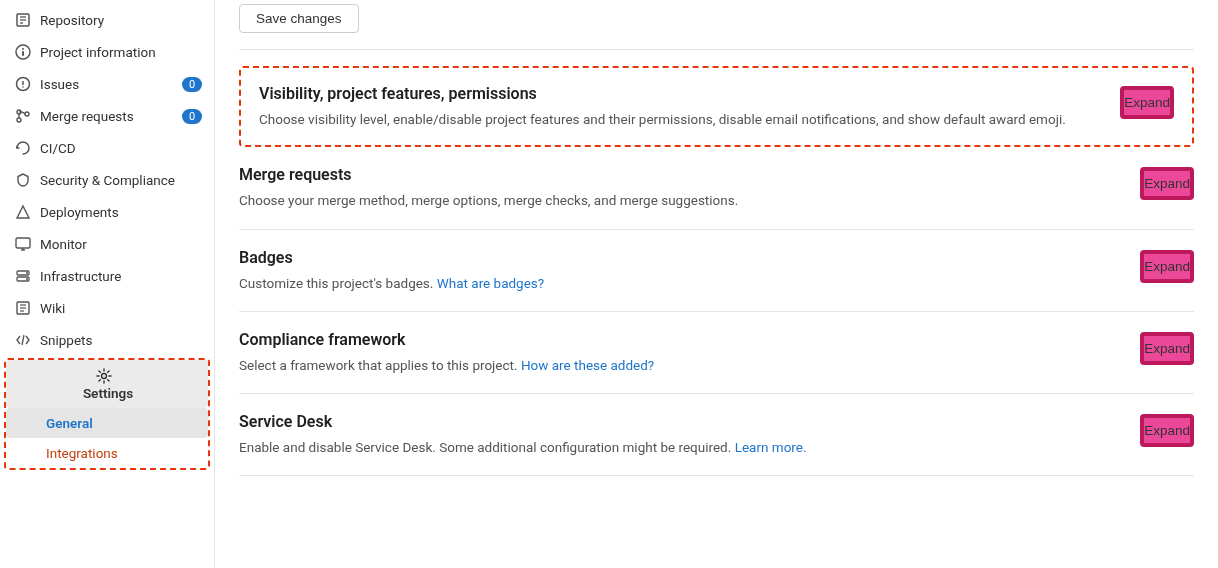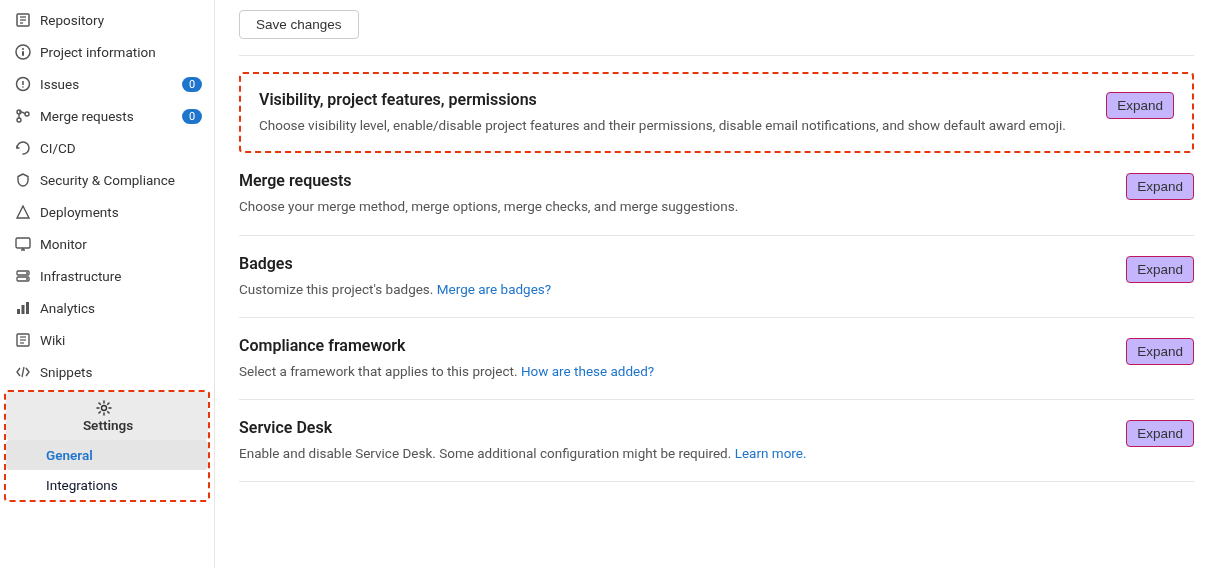--- a/index.html
+++ b/index.html
@@ -43,35 +43,35 @@
       padding: 1px 6px;
       min-width: 20px;
       text-align: center;
     }
 
     .sidebar-sub-item {
       display: flex;
       align-items: center;
       padding: 7px 12px 7px 40px;
       cursor: pointer;
-      color: #0f172a;
+      color: #c2410c;
       font-size: 13.5px;
     }
     .sidebar-sub-item.active { background: #dce8f8; font-weight: 600; color: #1f75cb; }
 
     
     .main {
       flex: 1;
       overflow-y: auto;
       padding: 0 24px 24px 24px;
       background: #fff;
     }
 
     .top-bar {
-      padding: 10px 0 16px 0;
+      padding: 4px 0 16px 0;
       border-bottom: 1px solid #e5e5e5;
       margin-bottom: 9px;
     }
 
     .save-btn {
       padding: 6px 16px;
       border: 1px solid #ccc;
       background: #fff;
       border-radius: 4px;
       cursor: pointer;
@@ -100,23 +100,23 @@
       font-size: 13.5px;
       color: #555;
       line-height: 1.5;
     }
     .section-desc a {
       color: #1f75cb;
       text-decoration: none;
     }
 
     .expand-btn {
-      padding: 5px 10px;
-      border: 1px solid #be185d;
-      background: #c4b5fd;
+      padding: 5px 0;
+      border: 4px solid #be185d;
+      background: #ec4899;
       border-radius: 4px;
       cursor: pointer;
       font-size: 13.5px;
       color: #333;
       white-space: nowrap;
       flex-shrink: 0;
       margin-top: 2px;
     }
 
     .highlighted-section-wrapper {
@@ -228,30 +228,20 @@
           <rect x="2" y="3" width="12" height="4" rx="1" stroke="#555" stroke-width="1.3"></rect>
           <rect x="2" y="9" width="12" height="4" rx="1" stroke="#555" stroke-width="1.3"></rect>
           <circle cx="12" cy="5" r="1" fill="#555"></circle>
           <circle cx="12" cy="11" r="1" fill="#555"></circle>
         </svg>
     </span>
     <span class="label">Infrastructure</span>
   </div>
 
 
-  <div class="sidebar-item">
-    <span class="icon">
-      <svg width="16" height="16" viewBox="0 0 16 16" fill="none">
-          <rect x="2" y="9" width="3" height="5" fill="#555"></rect>
-          <rect x="6.5" y="5" width="3" height="9" fill="#555"></rect>
-          <rect x="11" y="2" width="3" height="12" fill="#555"></rect>
-        </svg>
-    </span>
-    <span class="label">Analytics</span>
-  </div>
 
   <div class="sidebar-item">
     <span class="icon">
       <svg width="16" height="16" viewBox="0 0 16 16" fill="none">
           <rect x="2" y="2" width="12" height="12" rx="1" stroke="#555" stroke-width="1.4"></rect>
           <line x1="5" y1="5" x2="11" y2="5" stroke="#555" stroke-width="1.2"></line>
           <line x1="5" y1="8" x2="11" y2="8" stroke="#555" stroke-width="1.2"></line>
           <line x1="5" y1="11" x2="9" y2="11" stroke="#555" stroke-width="1.2"></line>
         </svg>
     </span>
@@ -317,21 +307,21 @@
       <button class="expand-btn">Expand</button>
     </div>
   </div>
 
   <div class="section">
     <div class="section-inner">
       <div class="section-text">
         <div class="section-title">Badges</div>
         <div class="section-desc">
           <span>Customize this project's badges.</span>
-          <a href="#">Merge are badges?</a>
+          <a href="#">What are badges?</a>
         </div>
       </div>
       <button class="expand-btn">Expand</button>
     </div>
   </div>
 
   <div class="section">
     <div class="section-inner">
       <div class="section-text">
         <div class="section-title">Compliance framework</div>

